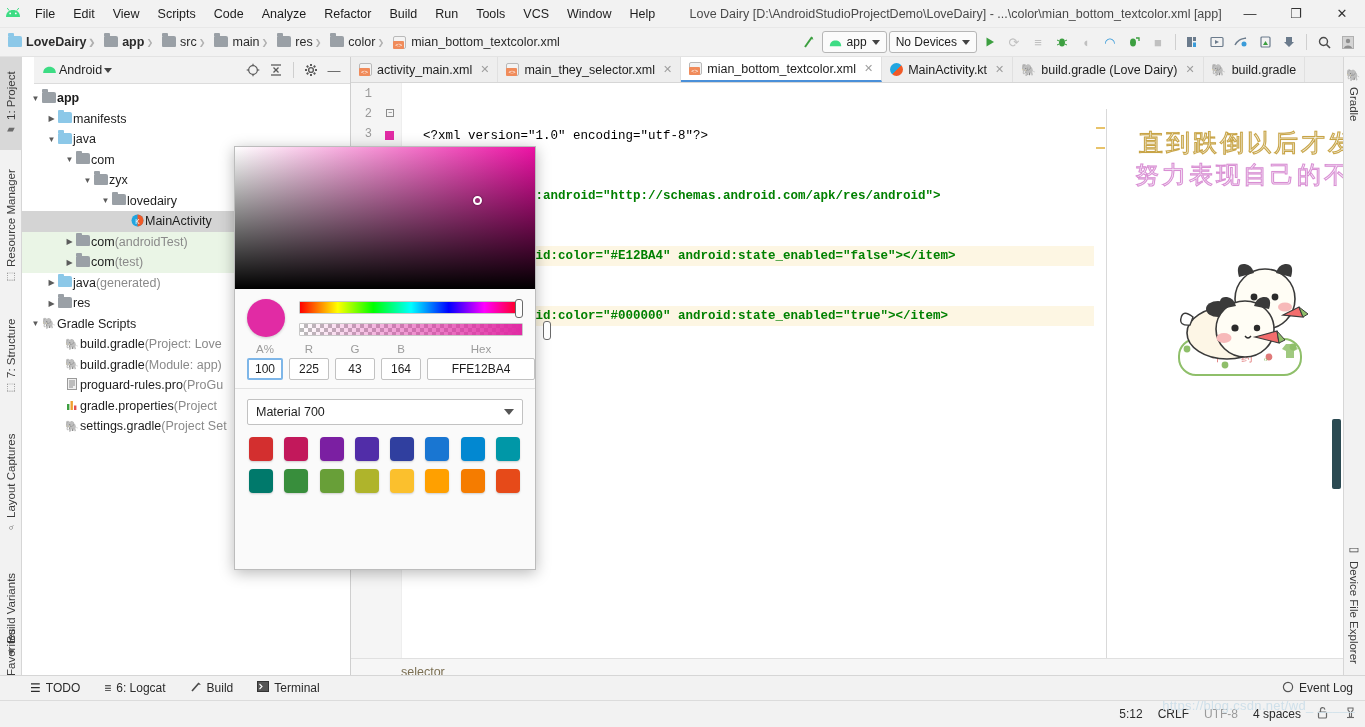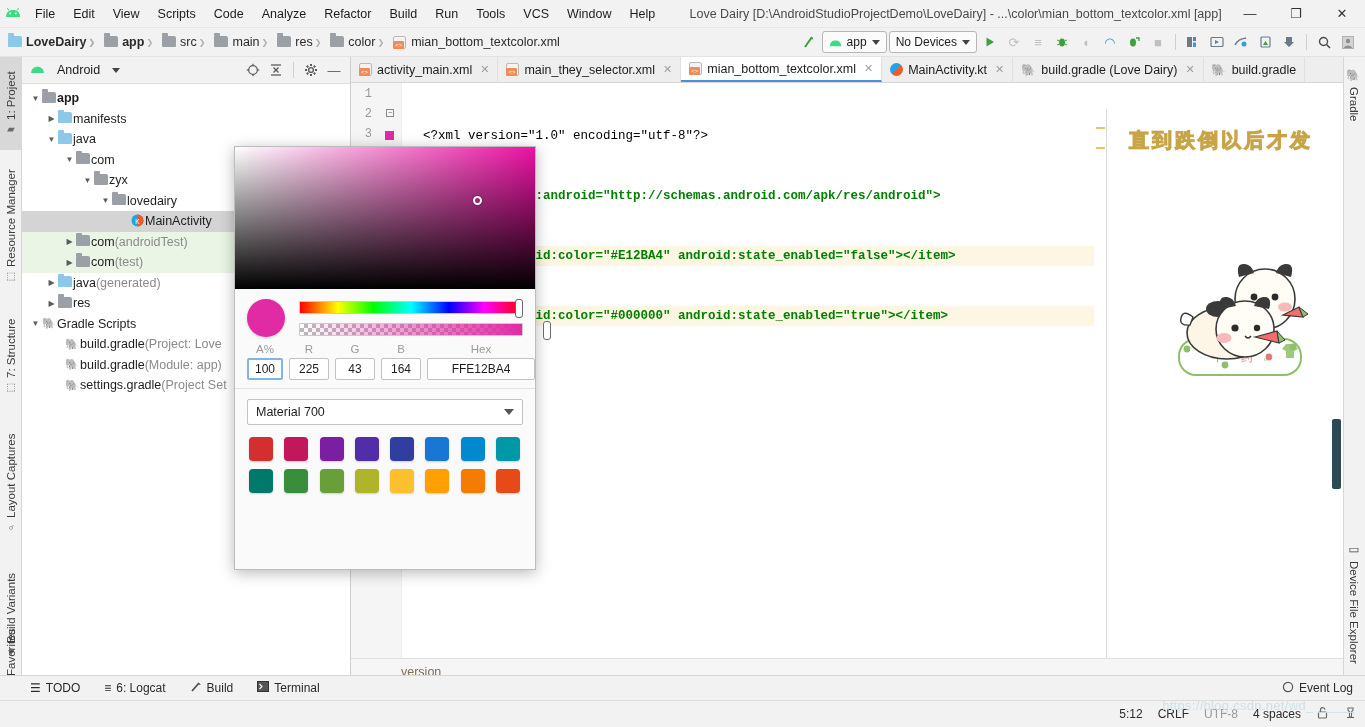--- a/index.html
+++ b/index.html
@@ -87,21 +87,21 @@
     display: flex; align-items: center; justify-content: center; gap: 5px;
   }
 
   
   .projpanel {
     position: absolute; top: 57px; left: 22px; width: 329px; height: 628px;
     background: #ffffff; border-right: 1px solid #cfcfcf;
   }
   .proj-head {
     height: 27px; background: #f2f2f2; border-bottom: 1px solid #dcdcdc;
-    display: flex; align-items: center; padding: 0 6px 0 8px; gap: 12px;
+    display: flex; align-items: center; padding: 0 6px 0 8px; gap: 2px; margin-left: 12px;
   }
   .proj-head .ttl { font-size: 12.5px; color: #1d1d1d; }
   .proj-head .icons { margin-left: auto; display: flex; align-items: center; gap: 3px; }
   .proj-head .hic { width: 20px; height: 20px; display: flex; align-items: center; justify-content: center;
                     color: #5b5b5b; font-size: 13px; }
   .tree { padding-top: 4px; font-size: 12.5px; }
   .trow { height: 20.5px; display: flex; align-items: center; white-space: nowrap; }
   .trow.sel { background: #d4d4d4; }
   .trow.green { background: #eaf5e6; }
   .tw { display: inline-block; width: 11px; font-size: 8px; color: #5b5b5b; text-align: center; flex: 0 0 auto;}
@@ -151,22 +151,22 @@
   .txtplain { color: #000000; }
   .selhl { background: #a6d2ff; }
   .stripe-right { position: absolute; right: 0; top: 0; width: 12px; height: 100%; background: #ffffff; }
   .stripe-mark { position: absolute; right: 1px; width: 9px; height: 2px; }
 
   
   .preview {
     position: absolute; top: 26px; right: 0; width: 237px; height: 575px;
     background: #ffffff; border-left: 1px solid #d9d9d9; overflow: hidden;
   }
-  .cn-line { font-family: "Liberation Serif", serif; font-size: 20px; font-weight: bold;
-             letter-spacing: 3px; white-space: nowrap; }
+  .cn-line { font-family: "Liberation Serif", serif; font-size: 24px; font-weight: normal;
+             letter-spacing: 3px; white-space: nowrap; margin-left: 10px; }
   .cn1 { color: #f2efe2; -webkit-text-stroke: 1px #c8a446; text-shadow: 0 0 1px #c8a446; }
   .cn2 { color: #f7effa; -webkit-text-stroke: 1px #d98fd3; text-shadow: 0 0 1px #d98fd3; }
 
   .breadbar {
     height: 26px; background: #f6f6f6; border-top: 1px solid #e0e0e0;
     display: flex; align-items: center; padding-left: 50px; font-size: 12.5px; color: #7b6f52;
   }
 
   
   .bottombar {
@@ -576,20 +576,44 @@
         <span class="ti" style="color:#7c7c7c">🐘</span>
         <span class="tlabel">build.gradle</span>
         <span class="tdim"> (Project: Love</span>
       </div>
       <div class="trow" style="padding-left:42px">
         <span class="ti" style="color:#7c7c7c">🐘</span>
         <span class="tlabel">build.gradle</span>
         <span class="tdim"> (Module: app)</span>
       </div>
       <div class="trow" style="padding-left:42px">
+        <span class="ti">
+          <svg width="10" height="12" viewBox="0 0 10 12">
+              <rect x="0.5" y="0.5" width="9" height="11" fill="#f0f0f0" stroke="#9a9a9a"></rect>
+              <line x1="2" y1="3" x2="8" y2="3" stroke="#8a8a8a"></line>
+              <line x1="2" y1="5" x2="8" y2="5" stroke="#8a8a8a"></line>
+              <line x1="2" y1="7" x2="8" y2="7" stroke="#8a8a8a"></line>
+              <line x1="2" y1="9" x2="6" y2="9" stroke="#8a8a8a"></line>
+            </svg>
+        </span>
+        <span class="tlabel">proguard-rules.pro</span>
+        <span class="tdim"> (ProGu</span>
+      </div>
+      <div class="trow" style="padding-left:42px">
+        <span class="ti">
+          <svg width="12" height="12" viewBox="0 0 12 12">
+              <rect x="1" y="5" width="2.4" height="6" fill="#3c9f40"></rect>
+              <rect x="4.5" y="2" width="2.4" height="9" fill="#f0a030"></rect>
+              <rect x="8" y="6.5" width="2.4" height="4.5" fill="#e05050"></rect>
+            </svg>
+        </span>
+        <span class="tlabel">gradle.properties</span>
+        <span class="tdim"> (Project</span>
+      </div>
+      <div class="trow" style="padding-left:42px">
         <span class="ti" style="color:#7c7c7c">🐘</span>
         <span class="tlabel">settings.gradle</span>
         <span class="tdim"> (Project Set</span>
       </div>
     </div>
   </div>
 
   <div class="editor-wrap">
 
     <div class="tabsrow">
@@ -642,20 +666,21 @@
         <div class="cl hl"><span class="attrv">    &lt;item android:color="#000000" android:state_enabled="true"&gt;&lt;/item&gt;</span></div>
       </div>
 
       <div class="stripe-right" style="right:237px">
         <div class="stripe-mark" style="top:44px;background:#e8c36a"></div>
         <div class="stripe-mark" style="top:64px;background:#e8c36a"></div>
       </div>
 
       <div class="preview">
         <div style="position:absolute;left:22px;top:18px" class="cn-line cn1">直到跌倒以后才发</div>
+        <div style="position:absolute;left:18px;top:50px" class="cn-line cn2">努力表现自己的不</div>
 
         <div style="position:absolute;left:58px;top:152px;width:160px;height:125px">
           <svg width="160" height="125" viewBox="0 0 160 125" aria-hidden="true">
 
             <rect x="14" y="78" width="122" height="36" rx="17" fill="#fff" stroke="#8fbf6a" stroke-width="2"></rect>
             <circle cx="22" cy="88" r="3.4" fill="#8fbf6a"></circle>
               <circle cx="60" cy="104" r="3.4" fill="#8fbf6a"></circle>
             <circle cx="104" cy="96" r="3.4" fill="#e07a7a"></circle>
               <circle cx="128" cy="86" r="3.4" fill="#8fbf6a"></circle>
             <text x="47" y="100" font-size="12" fill="#e07a7a" font-family="serif">中</text>
@@ -690,21 +715,21 @@
             <path d="M90 76 l22 -6 l2 12 z" fill="#f26d6d" stroke="#3a3a3a" stroke-width="1.2"></path>
             <path d="M112 70 l2 12 l6 -3 z" fill="#8fbf6a" stroke="#3a3a3a" stroke-width="1"></path>
           </svg>
         </div>
 
         <div class="vscroll" style="top:310px;height:70px;right:2px;background:#2b4a52;border-radius:2px"></div>
       </div>
     </div>
 
     <div class="breadbar">
-      <span>version</span>
+      <span>selector</span>
     </div>
   </div>
 
   <div class="picker">
 
     <div class="sv-area">
       <div class="sv-knob"></div>
     </div>
 
     <div class="sliders-row">

